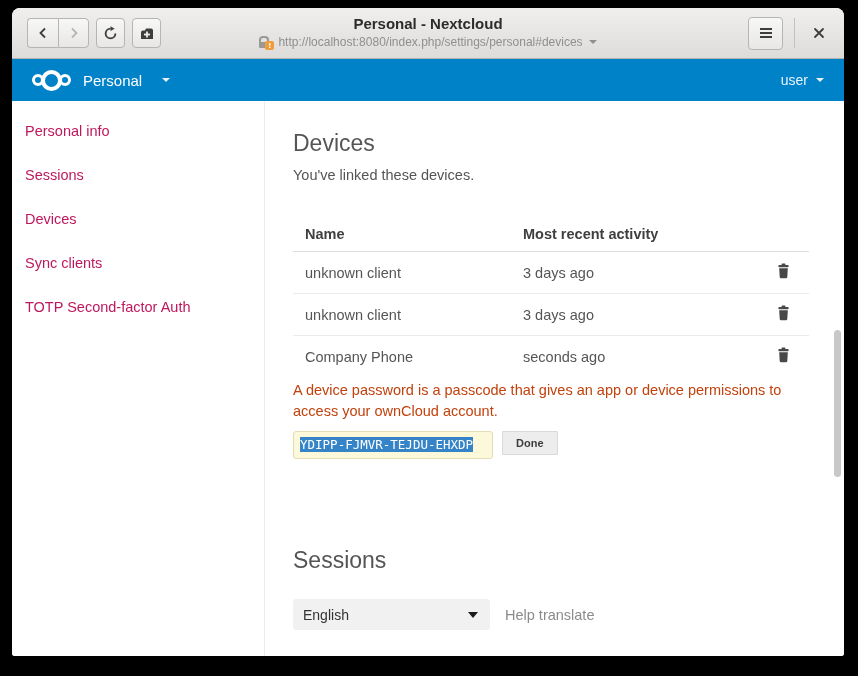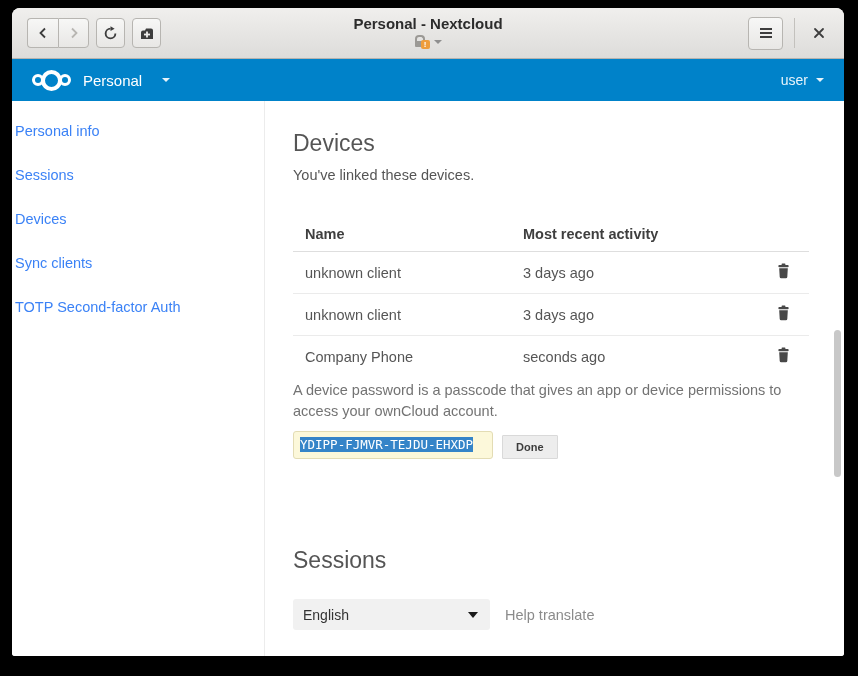--- a/index.html
+++ b/index.html
@@ -41,37 +41,37 @@
   .nc-c.small{width:12px;height:12px;border:3px solid #fff;}
   .nc-c.big{width:21px;height:21px;border:4px solid #fff;margin:0 -3px;background:#0082c9;position:relative;z-index:1;}
   .nc-appmenu{display:flex;align-items:center;gap:20px;font-size:15px;color:#fff;cursor:pointer;}
   .caret-down-w{width:0;height:0;border-left:4px solid transparent;border-right:4px solid transparent;
     border-top:4px solid rgba(255,255,255,.9);display:inline-block;}
   .nc-user{margin-left:auto;display:flex;align-items:center;gap:8px;font-size:14px;color:#e8f4fb;cursor:pointer;}
 
   
   .app-body{display:flex;height:555px;position:relative;background:#fff;}
   .sidebar{width:253px;border-right:1px solid #ececec;padding-top:8px;box-sizing:border-box;flex:none;}
-  .side-item{height:44px;line-height:44px;padding-left:3px;font-size:14.5px;color:#3b82f6;cursor:pointer;}
+  .side-item{height:44px;line-height:44px;padding-left:13px;font-size:14.5px;color:#be185d;cursor:pointer;}
 
   .content{flex:1;padding-left:28px;box-sizing:border-box;overflow:hidden;}
   .section-title{font-size:23px;font-weight:300;color:#555;margin:27px 0 0 0;line-height:30px;}
   .subtitle{font-size:14.5px;color:#555;margin:9px 0 0 0;}
 
   table.devices{border-collapse:collapse;margin-top:34px;width:516px;table-layout:fixed;}
   table.devices col.c-name{width:218px;} table.devices col.c-act{width:247px;} table.devices col.c-del{width:51px;}
   table.devices th{font-size:14.5px;font-weight:bold;color:#3f3f3f;text-align:left;
     padding:9px 12px;border-bottom:1px solid #dedede;}
   table.devices td{font-size:14.5px;color:#555;padding:11px 12px;border-bottom:1px solid #ebebeb;}
   table.devices tr:last-child td{border-bottom:none;}
   td.del-cell{text-align:center;padding:11px 0;}
   .trash-btn{display:inline-block;cursor:pointer;line-height:0;}
 
-  .pw-info{font-size:14.5px;color:#737373;line-height:21px;width:500px;margin:3px 0 0 0;}
-  .pw-row{margin-top:9px;display:flex;align-items:flex-end;}
+  .pw-info{font-size:14.5px;color:#c2410c;line-height:21px;width:500px;margin:3px 0 0 0;}
+  .pw-row{margin-top:9px;display:flex;align-items:flex-start;}
   .pw-input{width:186px;height:16px;padding:5px 6px;background:#fcf8da;border:1px solid #e3dcb4;
     border-radius:3px;font-family:"DejaVu Sans Mono","Liberation Mono",monospace;font-size:12.5px;
     color:#333;white-space:nowrap;overflow:hidden;cursor:text;}
   .pw-input .sel{background:#3584c8;color:#fff;}
   .done-btn{margin-left:9px;padding:5px 13px;background:#ededed;border:1px solid #d9d9d9;border-radius:1px;
     font-size:11px;font-weight:bold;color:#3c3c3c;cursor:pointer;}
 
   .lang-title{margin-top:86px;}
   .lang-row{margin-top:24px;display:flex;align-items:center;}
   .lang-select{width:177px;height:31px;background:#f1f1f1;border-radius:3px;display:flex;align-items:center;
@@ -125,20 +125,21 @@
     </div>
 
     <div class="tb-center">
       <div class="tb-title">Personal - Nextcloud</div>
       <div class="tb-url">
         <span class="lock-icon">
           <span class="lock-shackle"></span>
             <span class="lock-body"></span>
           <span class="lock-badge">!</span>
         </span>
+        <span>http://localhost:8080/index.php/settings/personal#devices</span>
         <span class="url-caret"></span>
       </div>
     </div>
 
     <div class="tb-right">
       <div class="tb-btn" style="min-width:35px;height:33px;">
         <span style="line-height:0;">
           <svg width="14" height="12" viewBox="0 0 14 12">
             <rect x="1" y="1" width="12" height="2" fill="#3d3d3d"></rect>
             <rect x="1" y="5" width="12" height="2" fill="#3d3d3d"></rect>

